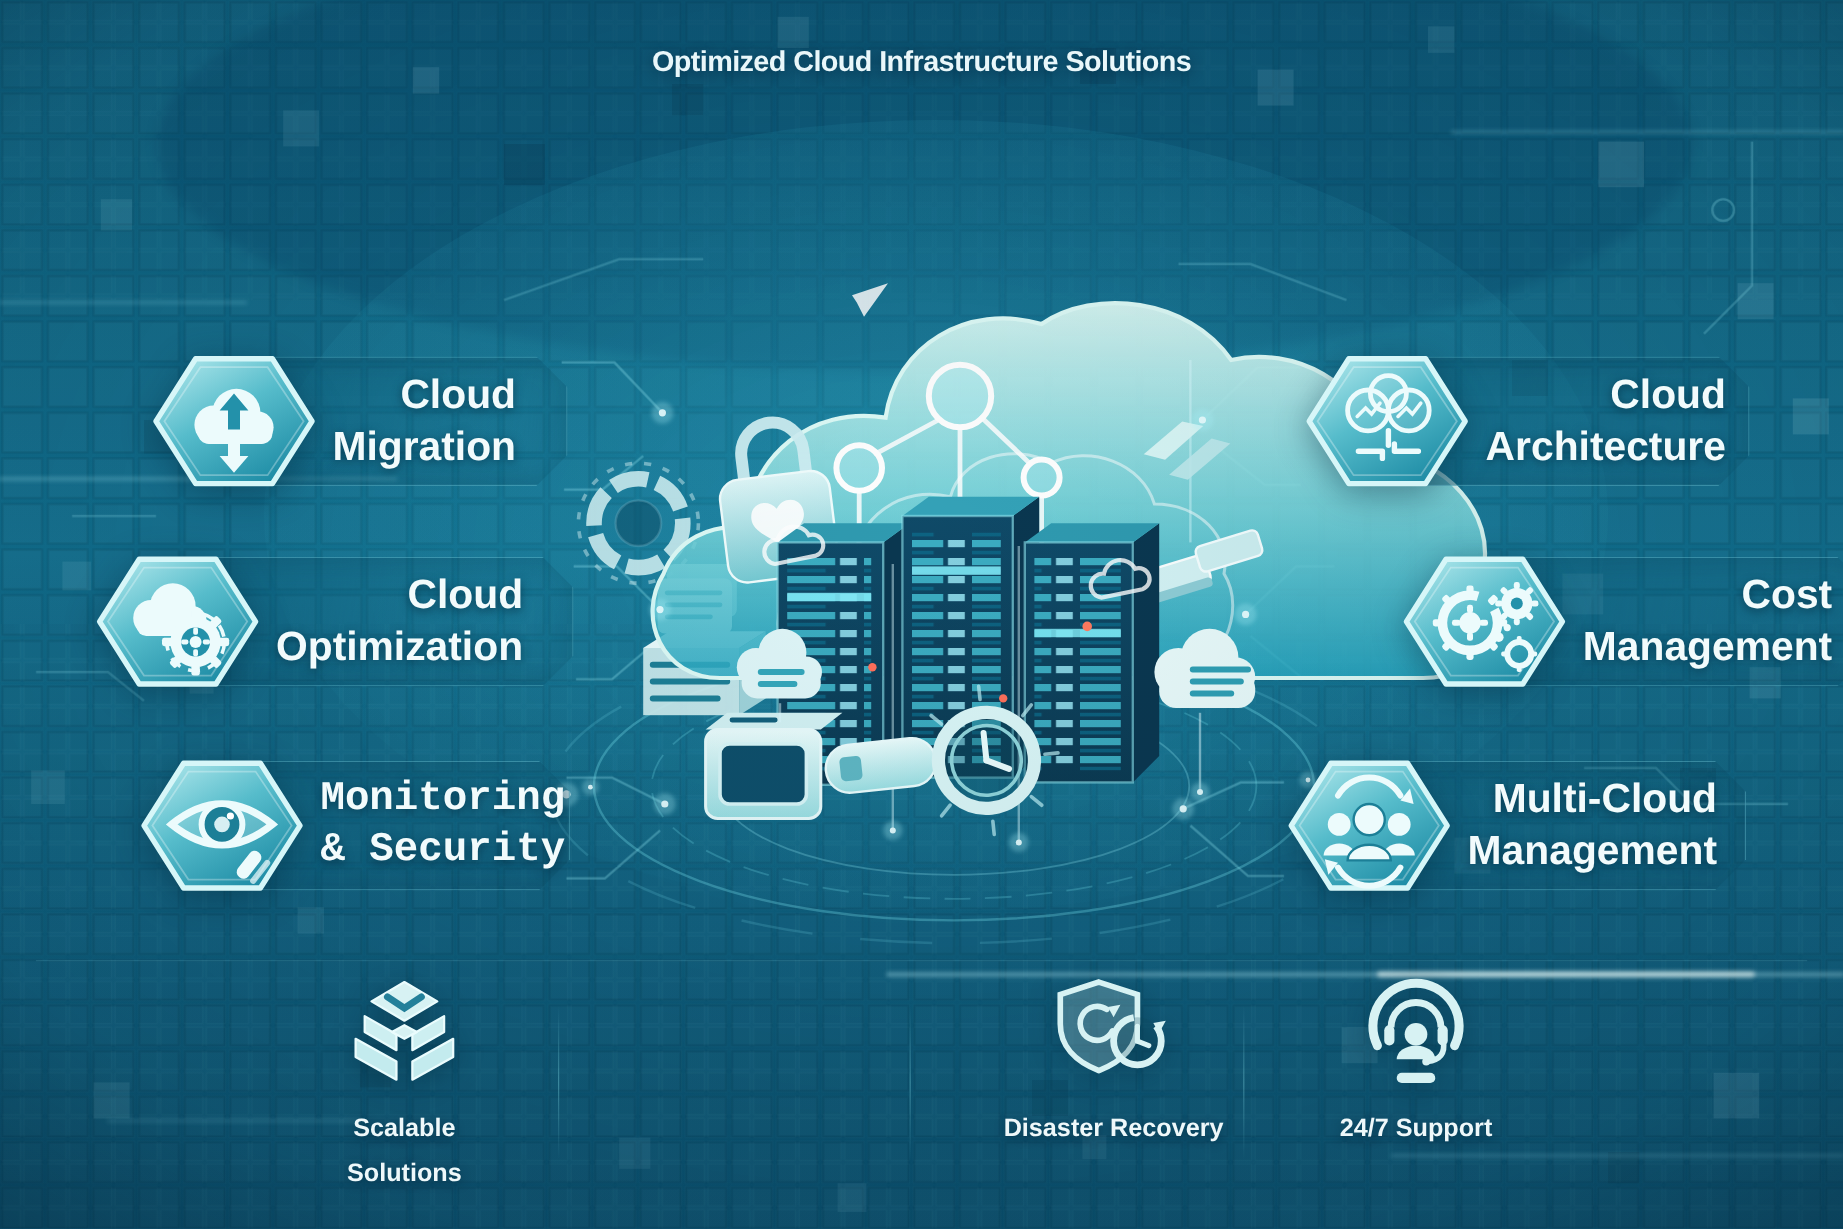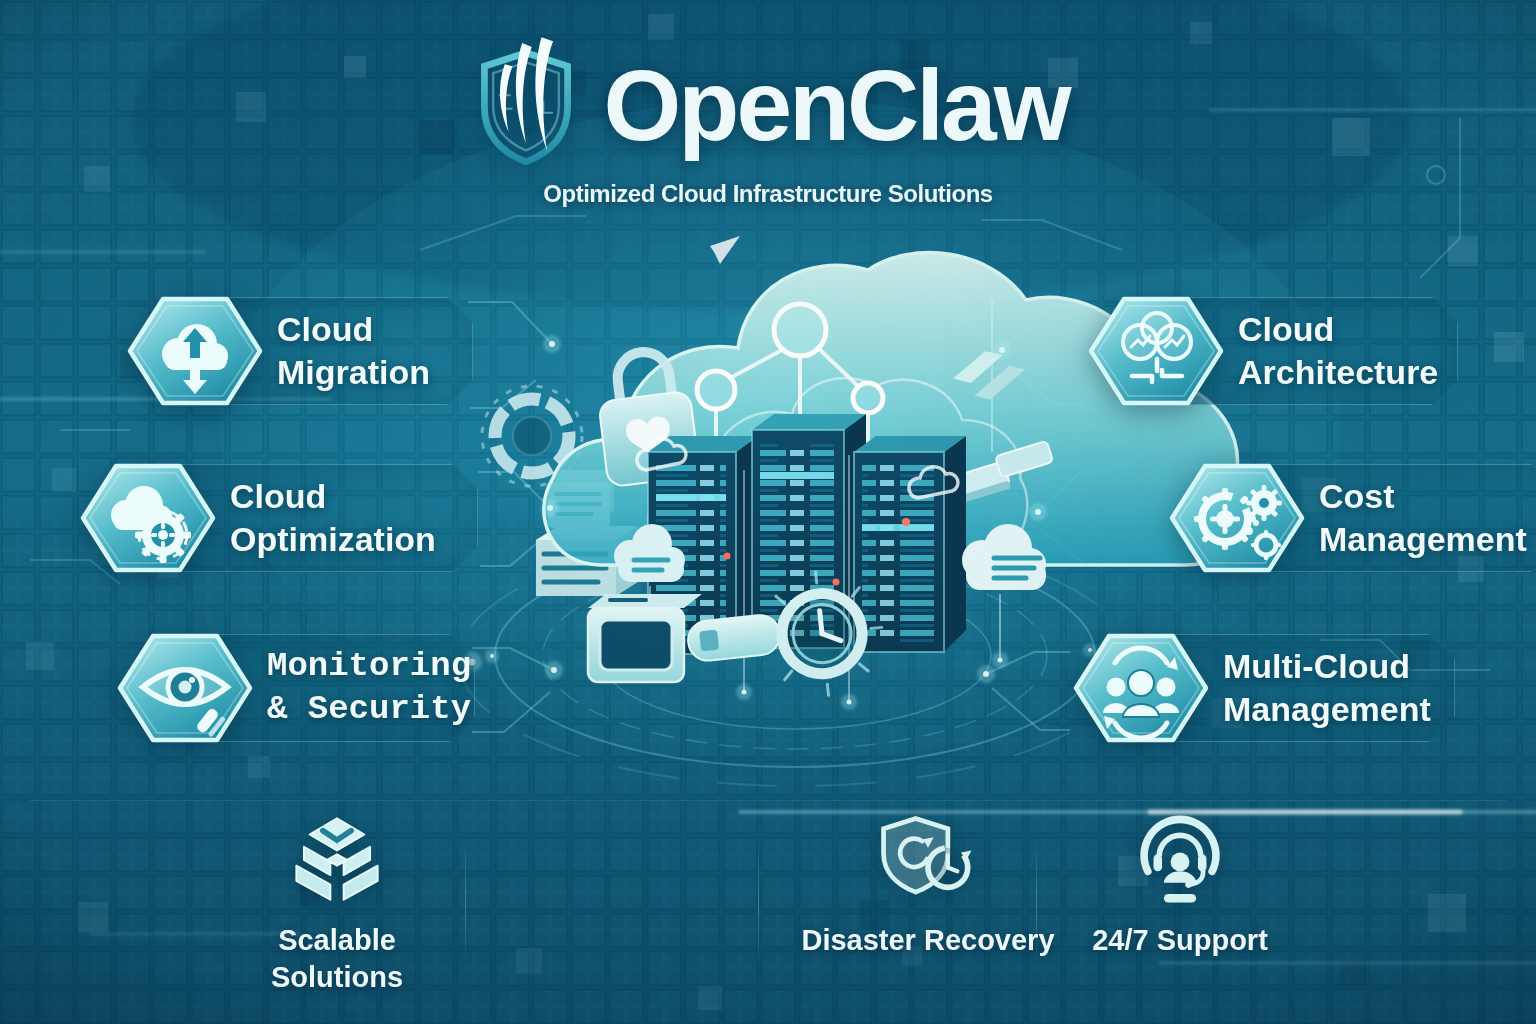--- a/index.html
+++ b/index.html
@@ -11,38 +11,38 @@
   
   .header{position:absolute;left:0;right:0;top:34px;text-align:center;color:#edf8fb;z-index:5;}
   .brand-row{display:flex;justify-content:center;align-items:center;gap:20px;height:142px;}
   .logo{width:116px;height:138px;margin-top:-4px;filter:drop-shadow(0 4px 14px rgba(0,55,85,.55));}
   .brand{font-size:100px;font-weight:bold;letter-spacing:-3px;
          text-shadow:0 3px 16px rgba(3,40,62,.65);}
   .tagline{margin-top:4px;font-size:24px;font-weight:bold;letter-spacing:-.5px;color:#e9f7fa;
            text-shadow:0 2px 10px rgba(3,40,62,.65);}
 
   
-  .feature{position:absolute;height:118px;z-index:4;}
+  .feature{position:absolute;height:118px;z-index:4;text-align:right;}
   .plate{position:absolute;left:70px;right:0;top:5px;bottom:5px;
          background:linear-gradient(100deg, rgba(14,94,122,.55), rgba(18,100,128,.22) 55%, rgba(18,100,128,.05));
          border:1px solid rgba(150,235,245,.28);
          clip-path:polygon(0 0, calc(100% - 26px) 0, 100% 26px, 100% calc(100% - 26px), calc(100% - 26px) 100%, 0 100%);
          box-shadow:inset 0 0 30px rgba(0,40,60,.25);}
   .hexsvg{position:absolute;left:0;top:0;width:140px;height:118px;
           filter:drop-shadow(0 6px 14px rgba(2,40,60,.45));}
   .flabels{position:absolute;left:152px;top:50%;transform:translateY(-50%);
            font-size:34px;font-weight:bold;line-height:43px;color:#f2fbfc;white-space:nowrap;
            text-shadow:0 2px 8px rgba(2,40,60,.65);}
 
   
   .footer-item{position:absolute;top:812px;width:280px;display:flex;flex-direction:column;
                align-items:center;color:#eef8fa;z-index:4;}
   .ficon{height:96px;display:flex;align-items:flex-end;
          filter:drop-shadow(0 4px 10px rgba(2,40,60,.5));}
-  .flabel{margin-top:14px;font-size:29px;font-weight:bold;line-height:37px;text-align:center;
+  .flabel{margin-top:14px;font-size:21px;font-weight:bold;line-height:37px;text-align:center;
           text-shadow:0 2px 8px rgba(2,40,60,.6);}
   .divider{position:absolute;top:838px;width:1px;height:128px;z-index:3;
            background:linear-gradient(rgba(140,230,240,0), rgba(140,230,240,.35), rgba(140,230,240,0));}
   .topline{position:absolute;top:800px;left:30px;right:30px;height:1px;z-index:3;
            background:rgba(140,230,240,.14);}
 </style>
 </head>
 <body>
 
 <div class="stage">
@@ -379,40 +379,20 @@
       <circle cx="1000" cy="660" r="2.5"></circle>
           <circle cx="492" cy="656" r="2"></circle>
           <circle cx="1090" cy="650" r="2"></circle>
     </g>
   </g>
 
   <rect width="1536" height="1024" fill="url(#vig)"></rect>
 </svg>
 
 <div class="header">
-  <div class="brand-row">
-    <svg class="logo" viewBox="0 0 120 140">
-      <defs>
-        <linearGradient id="lgG" x1="0" y1="0" x2="0" y2="1">
-          <stop offset="0" stop-color="#5fc8d4"></stop>
-              <stop offset="1" stop-color="#1f8aa4"></stop>
-        </linearGradient>
-      </defs>
-      <path d="M60 18 L103 32 V74 C103 103 86 121 60 131 C34 121 17 103 17 74 V32 Z" fill="rgba(14,80,108,.30)" stroke="url(#lgG)" stroke-width="7"></path>
-      <path d="M60 28 L94 39 V73 C94 96 81 110 60 119 C39 110 26 96 26 73 V39 Z" fill="none" stroke="#8ce1ec" stroke-opacity="0.45" stroke-width="2.5"></path>
-      <g stroke="#a0ebf4" stroke-opacity="0.5" stroke-width="2" fill="none">
-        <path d="M32 62 h12 M38 62 v14 h8"></path>
-            <path d="M88 80 h-10 v-12"></path>
-      </g>
-      <path d="M38 30 C30 52 32 78 42 100 C37 76 39 50 46 32 Z" fill="#f4fcfd"></path>
-      <path d="M56 8 C46 40 48 78 60 112 C54 76 56 38 66 12 Z" fill="#f4fcfd"></path>
-      <path d="M76 2 C66 38 68 82 82 120 C75 80 77 36 88 6 Z" fill="#f4fcfd"></path>
-    </svg>
-    <div class="brand">OpenClaw</div>
-  </div>
   <div class="tagline">Optimized Cloud Infrastructure Solutions</div>
 </div>
 
 <div class="feature" style="left:125px;top:292px;width:348px;">
   <div class="plate"></div>
   <svg class="hexsvg" viewBox="0 0 140 118">
     <defs>
           <linearGradient id="hg1" x1="0" y1="0" x2="0.7" y2="1">
       <stop offset="0" stop-color="#b9ecef"></stop>
             <stop offset="0.5" stop-color="#56bccb"></stop>

